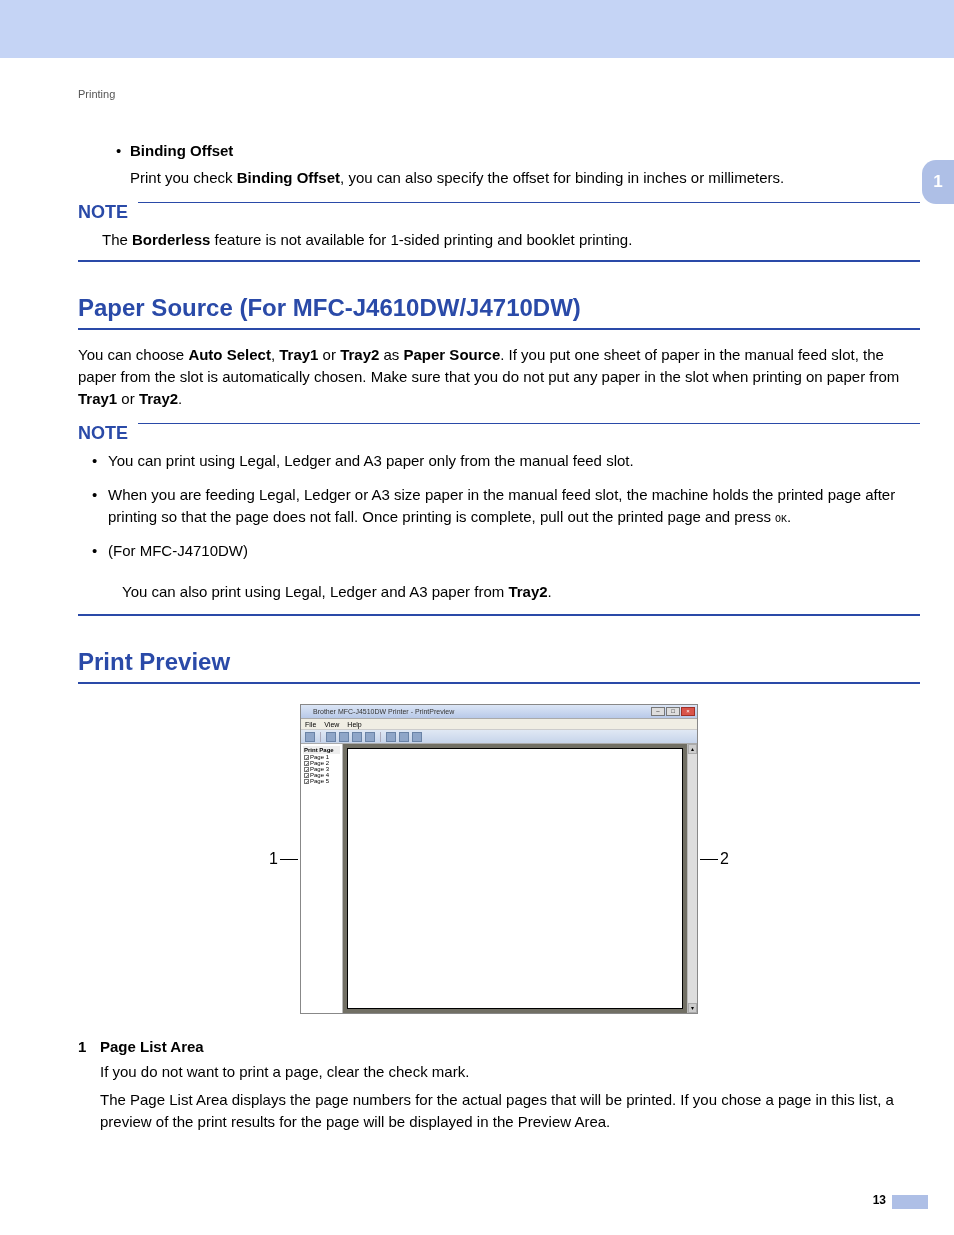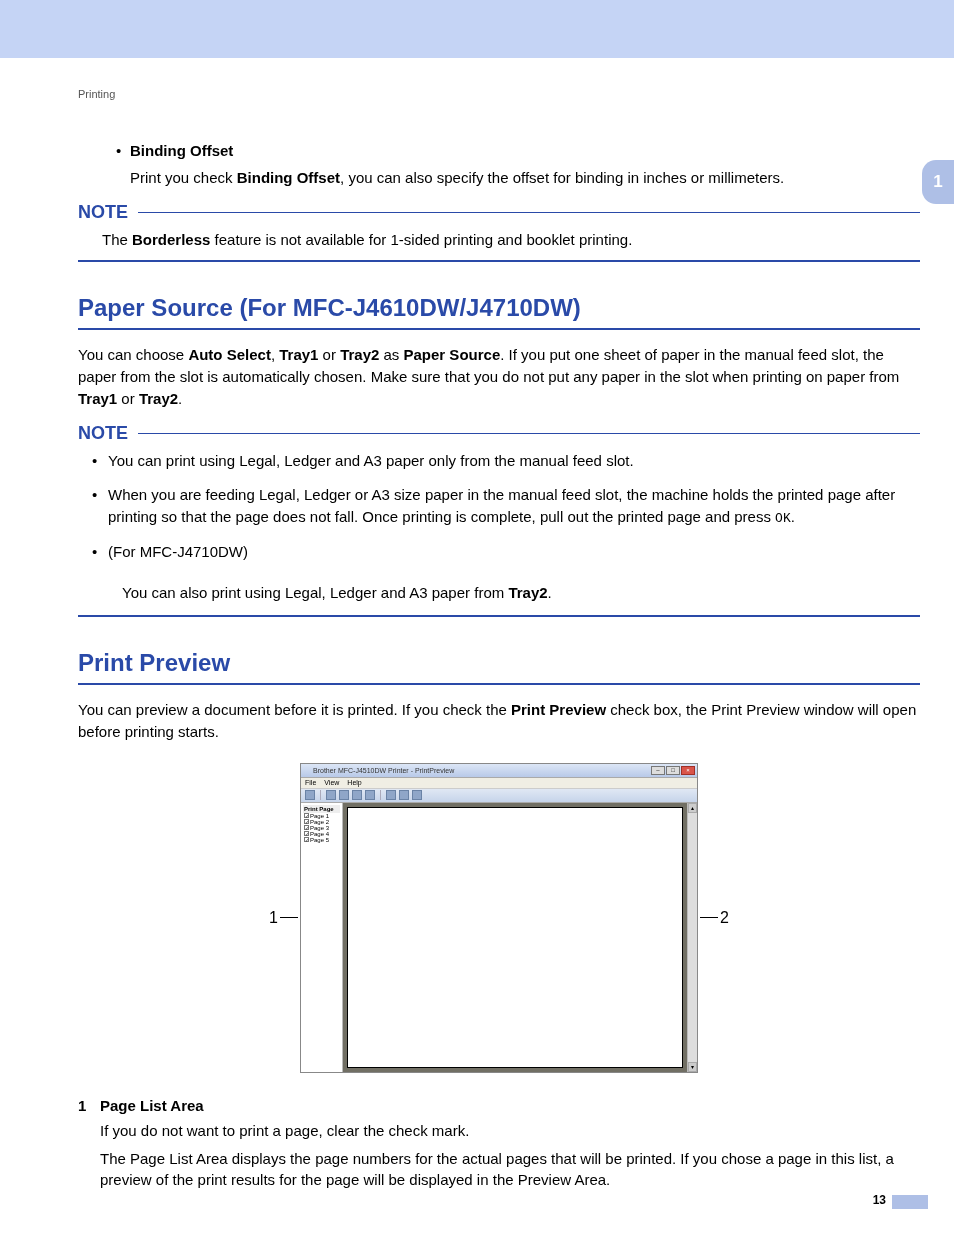--- a/index.html
+++ b/index.html
@@ -48,21 +48,20 @@
   .item-desc {
     margin-left: 52px;
     margin-top: 8px;
     line-height: 1.4;
   }
   .note-block {
     margin-top: 14px;
   }
   .note-label-row {
     display: flex;
-    align-items: center;
     margin-bottom: 6px;
   }
   .note-label {
     color: #2a4aa8;
     font-weight: bold;
     font-size: 18px;
     margin-right: 10px;
   }
   .note-line {
     flex: 1;
@@ -97,21 +96,21 @@
     padding-bottom: 6px;
   }
   .sec-underline {
     height: 2px;
     background: #2a4aa8;
   }
   .body-para {
     margin-top: 14px;
     line-height: 1.45;
   }
-  .mono { font-family: "Courier New", monospace; font-size: 13px; }
+  .mono { font-family: "Courier New", monospace; font-size: 10px; }
 
   .preview-wrap {
     display: flex;
     align-items: center;
     justify-content: center;
     margin: 20px 0 24px 0;
     gap: 2px;
   }
   .callout-num {
     font-size: 16px;
@@ -263,23 +262,20 @@
         <span>You can also print using Legal, Ledger and A3 paper from </span><b>Tray2</b><span>.</span>
       </div>
     </div>
     <div class="section-divider-bottom"></div>
   </div>
 
   <div class="sec-head">
     <div class="sec-title">Print Preview</div>
     <div class="sec-underline"></div>
   </div>
-  <div class="body-para">
-    <span>You can preview a document before it is printed. If you check the </span><b>Print Preview</b><span> check box, the Print Preview window will open before printing starts.</span>
-  </div>
 
   <div class="preview-wrap">
     <span class="callout-num">1</span>
     <span class="callout-line"></span>
 
     <div class="preview-window">
       <div class="pw-titlebar">
         <span class="pw-title">Brother MFC-J4510DW Printer - PrintPreview</span>
         <div class="pw-btns">
           <span class="pw-btn">–</span>

